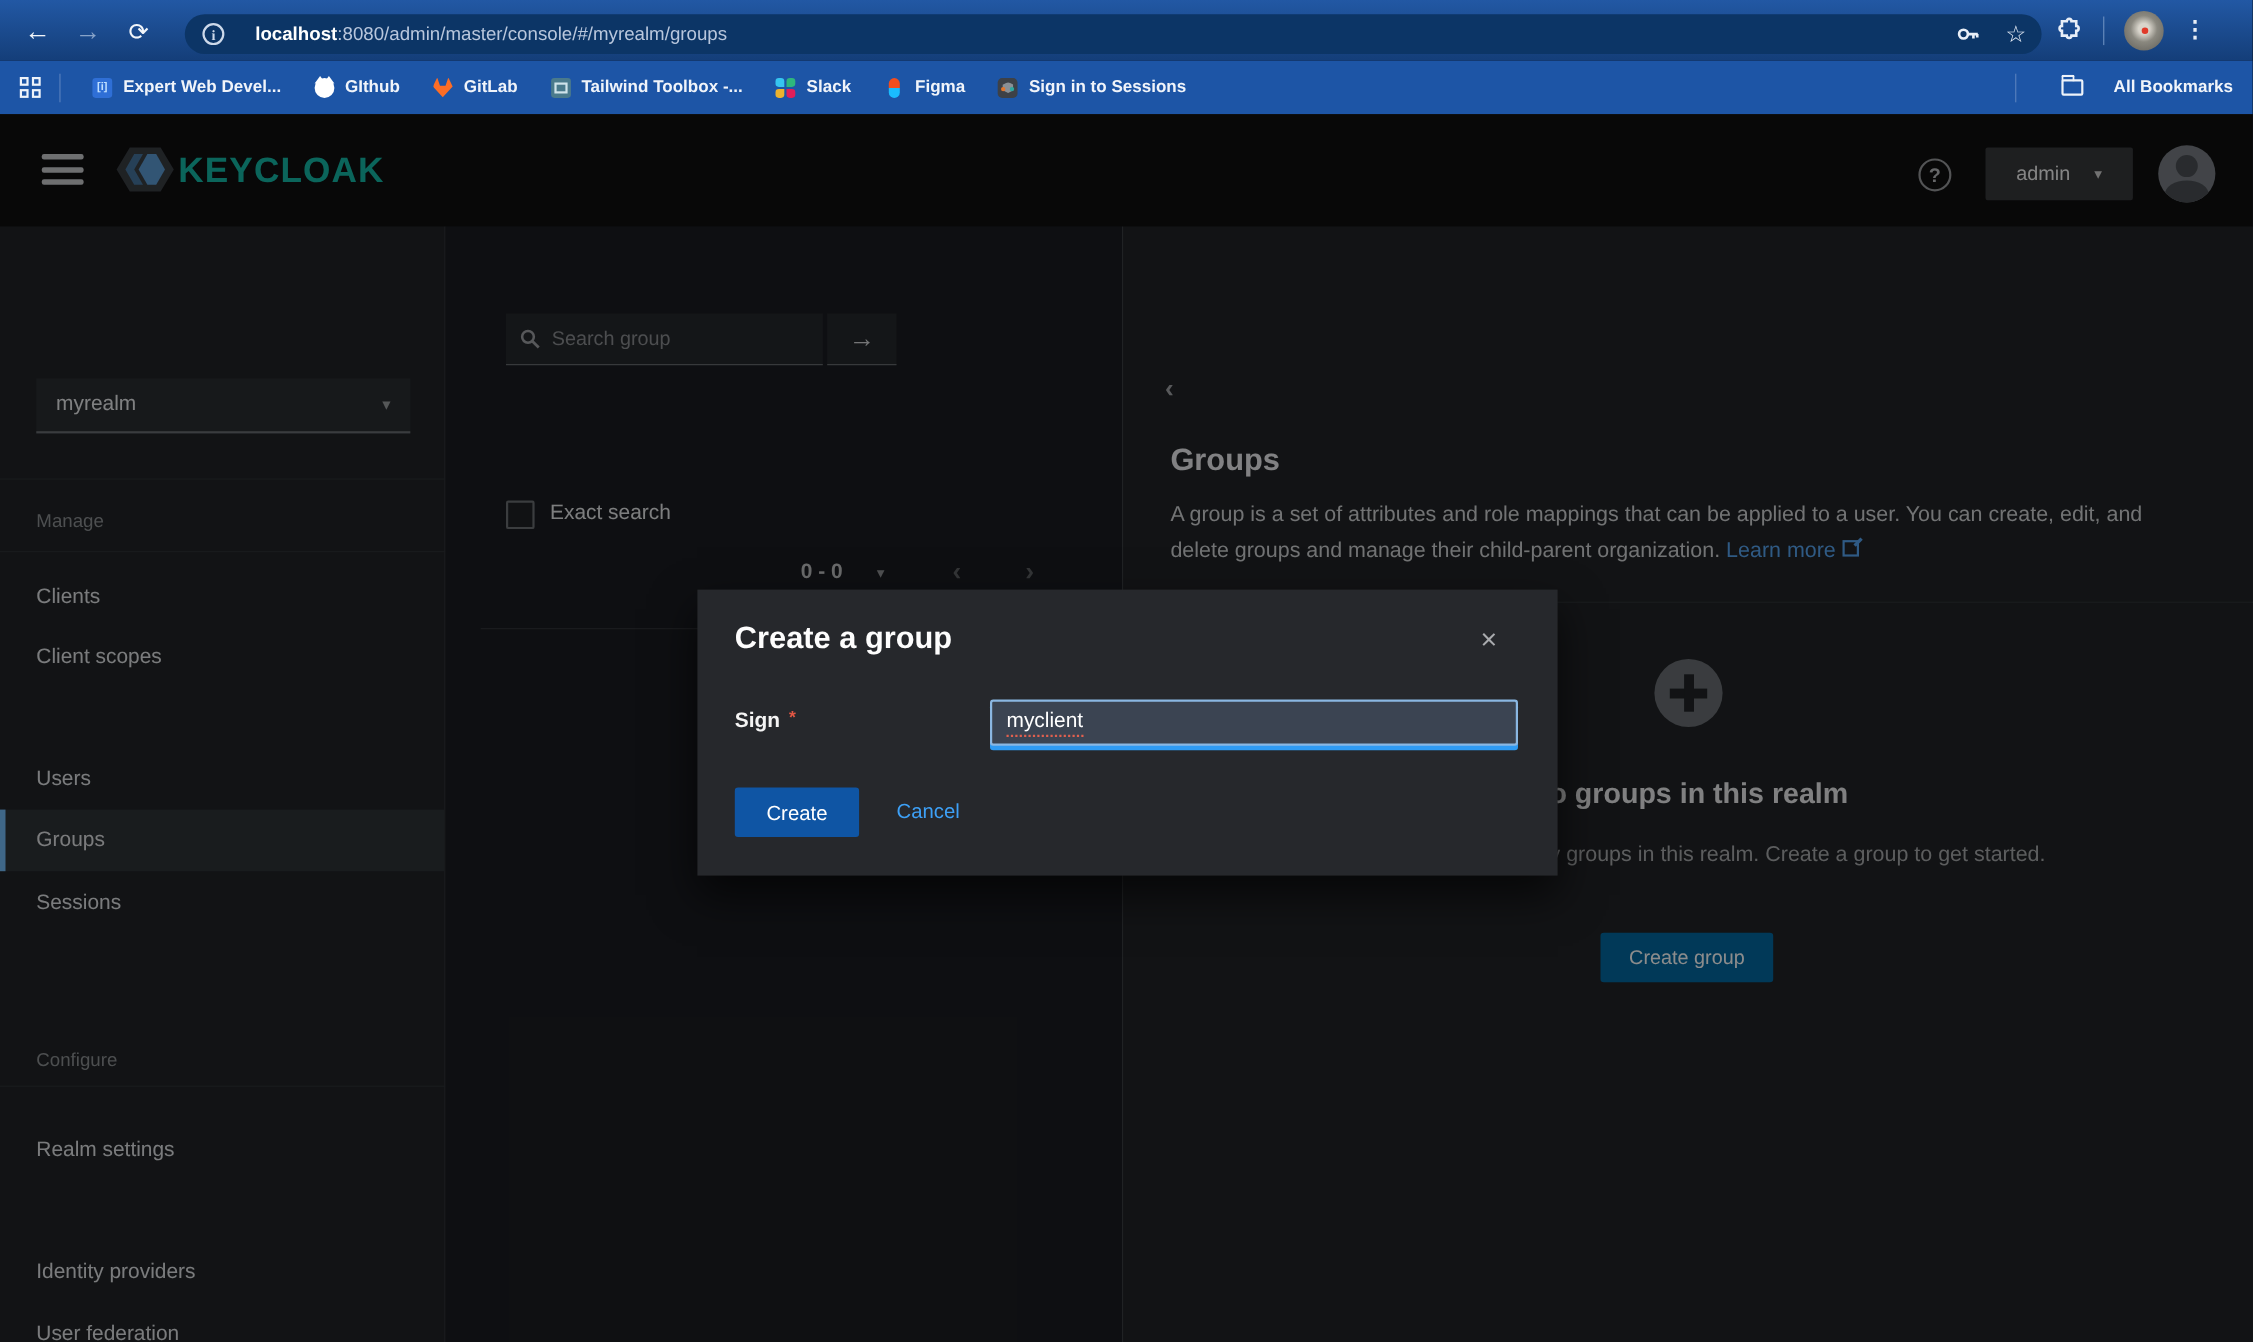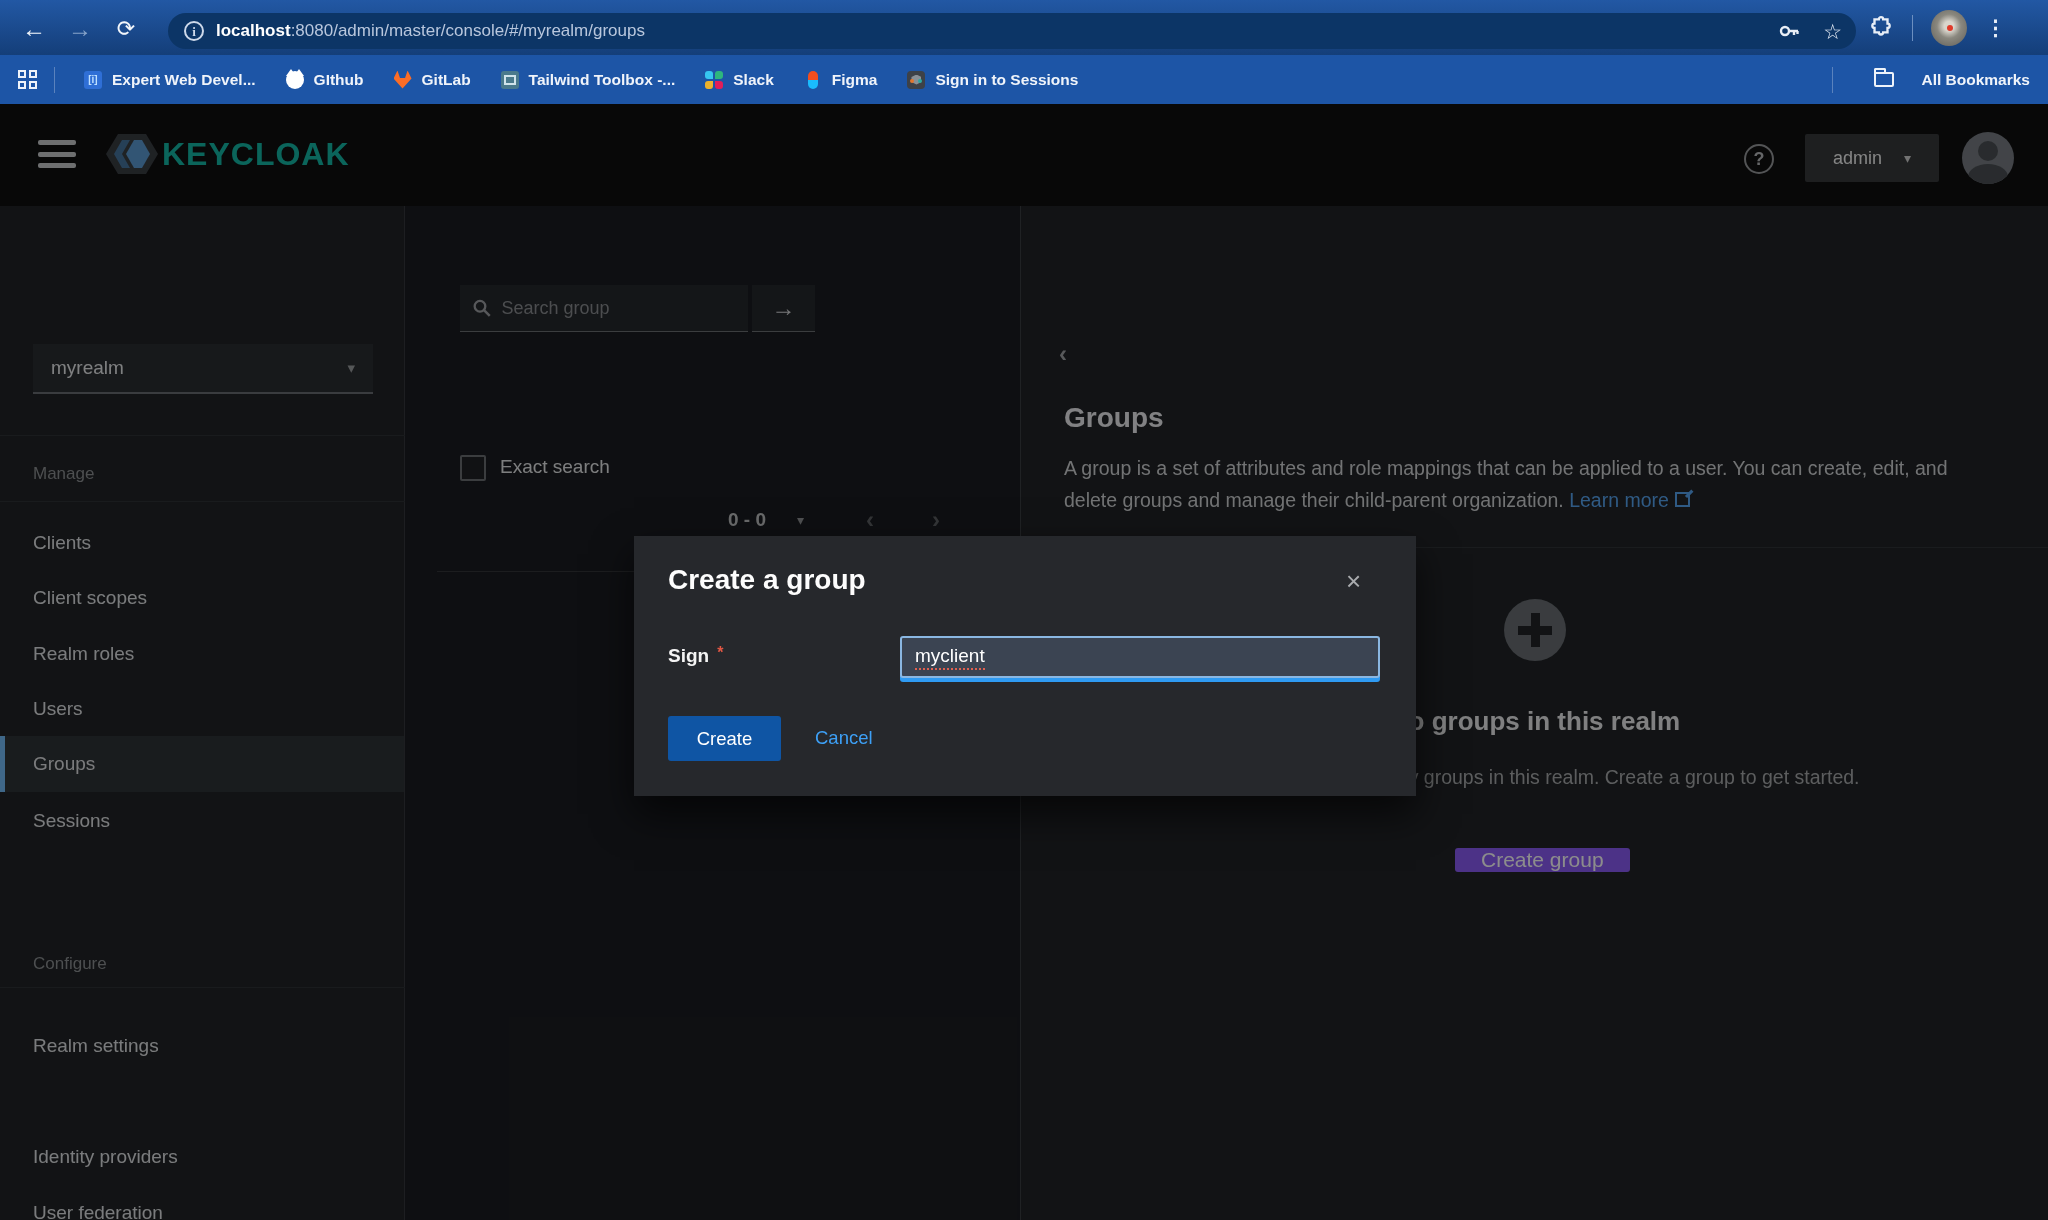--- a/index.html
+++ b/index.html
@@ -7,21 +7,21 @@
   body { position:relative; background:#000; font-family:"Liberation Sans", sans-serif; overflow:hidden; }
   .abs { position:absolute; }
 
   
   .chrome-toolbar { left:0; top:0; width:2048px; height:55px;
     background:linear-gradient(#2258a4,#143e79); }
   .nav-btn { top:16px; width:28px; height:28px; color:#f2f6fb; font-size:24px; line-height:26px; text-align:center; }
   .nav-btn.dim { color:#87a3c9; }
   .url-pill { left:168px; top:13px; width:1688px; height:36px; border-radius:18px; background:#0c3566; display:flex; align-items:center; }
   .info-badge { width:20px; height:20px; margin-left:16px; border:2px solid #cdd9ea; border-radius:50%; color:#cdd9ea; font-size:13px; font-weight:bold; text-align:center; line-height:17px; font-family:"Liberation Serif", serif; }
-  .url-text { margin-left:12px; font-size:17px; color:#b9c7dd; white-space:nowrap; }
+  .url-text { margin-left:28px; font-size:17px; color:#b9c7dd; white-space:nowrap; }
   .url-text b { color:#ffffff; font-weight:bold; }
   .pill-icons { margin-left:auto; margin-right:14px; display:flex; align-items:center; gap:22px; }
   .glyph-ic { color:#e8eef7; font-size:21px; line-height:1; }
   .tb-right { position:absolute; left:1868px; top:0; height:55px; display:flex; align-items:center; gap:18px; }
   .tb-sep { width:1px; height:26px; background:#6c8fc0; }
   .chrome-avatar { width:36px; height:36px; border-radius:50%;
     background:radial-gradient(circle at 50% 45%, #d9d5cc 0 18%, #8a887f 45%, #5d5b55 100%); position:relative; }
   .chrome-avatar::after { content:""; position:absolute; left:16px; top:15px; width:6px; height:6px; border-radius:50%; background:#e03a2a; }
 
   
@@ -100,21 +100,21 @@
   .learn-more { color:#57a4f0; white-space:nowrap; }
   .ext-ic { display:inline-block; width:15px; height:15px; border:2px solid #57a4f0; margin-left:6px; position:relative; }
   .ext-ic::after { content:""; position:absolute; right:-4px; top:-4px; width:8px; height:2px; background:#57a4f0; transform:rotate(-45deg); transform-origin:right center; box-shadow:0 0 0 0.5px #57a4f0; }
   .drawer-hdiv { left:0; top:341px; width:1028px; height:1px; background:#303337; }
   .plus-circle { position:absolute; left:483px; top:393px; width:62px; height:62px; border-radius:50%; background:#6a6e73; }
   .plus-circle i { position:absolute; background:#212427; }
   .plus-circle i.h { left:14px; top:27px; width:34px; height:9px; }
   .plus-circle i.v { left:27px; top:14px; width:9px; height:34px; }
   .empty-title { position:absolute; left:0; top:500px; width:1028px; text-align:center; color:#e9eaeb; font-size:26px; font-weight:600; }
   .empty-body { position:absolute; left:0; top:560px; width:1028px; text-align:center; color:#a8aaac; font-size:19.5px; }
-  .empty-btn { position:absolute; left:434px; top:642px; padding:0 26px; background:#8b5cf6; border:none; border-radius:3px; color:#fff; font-size:21px; font-family:"Liberation Sans", sans-serif; }
+  .empty-btn { position:absolute; left:434px; top:642px; padding:12px 26px; background:#0369a1; border:none; border-radius:3px; color:#fff; font-size:18px; font-family:"Liberation Sans", sans-serif; }
 
   
   .overlay { left:0; top:104px; width:2048px; height:1116px; background:rgba(0,0,0,0.45); z-index:40; }
   .modal { left:634px; top:536px; width:782px; height:260px; background:#26282c; z-index:50; box-shadow:0 18px 38px rgba(0,0,0,0.65); }
   .modal-title { left:34px; top:28px; color:#fdfdfd; font-size:28px; font-weight:bold; }
   .modal-close { left:712px; top:30px; color:#a9abae; font-size:26px; }
   .modal-label { left:34px; top:108px; color:#f4f4f4; font-size:19px; font-weight:bold; }
   .req { color:#e25744; font-size:16px; margin-left:8px; vertical-align:4px; }
   .modal-input { left:266px; top:100px; width:480px; height:42px; background:#3b4452; border:2px solid #8ab7e2; border-radius:3px; box-shadow:0 4px 0 #2f9bf3; display:flex; align-items:center; padding:0 13px; }
   .modal-input .val { color:#fff; font-size:19px; border-bottom:2px dotted #e0604f; line-height:1.25; }
@@ -225,21 +225,20 @@
     <div class="abs realm-select">
       <span class="txt">myrealm</span>
       <span class="caret">▾</span>
     </div>
     <div class="abs side-div" style="top:229px"></div>
     <div class="abs sec-label" style="top:258px">Manage</div>
     <div class="abs side-div" style="top:295px"></div>
 
     <div class="abs nav-item" style="top:309px">Clients</div>
     <div class="abs nav-item" style="top:364px">Client scopes</div>
-    <div class="abs nav-item" style="top:420px">Realm roles</div>
     <div class="abs nav-item" style="top:475px">Users</div>
     <div class="abs nav-item selected" style="top:530px">Groups</div>
     <div class="abs nav-item" style="top:587px">Sessions</div>
 
     <div class="abs sec-label" style="top:748px">Configure</div>
     <div class="abs side-div" style="top:781px"></div>
     <div class="abs nav-item" style="top:812px">Realm settings</div>
     <div class="abs nav-item" style="top:923px">Identity providers</div>
     <div class="abs nav-item" style="top:979px">User federation</div>
   </div>

